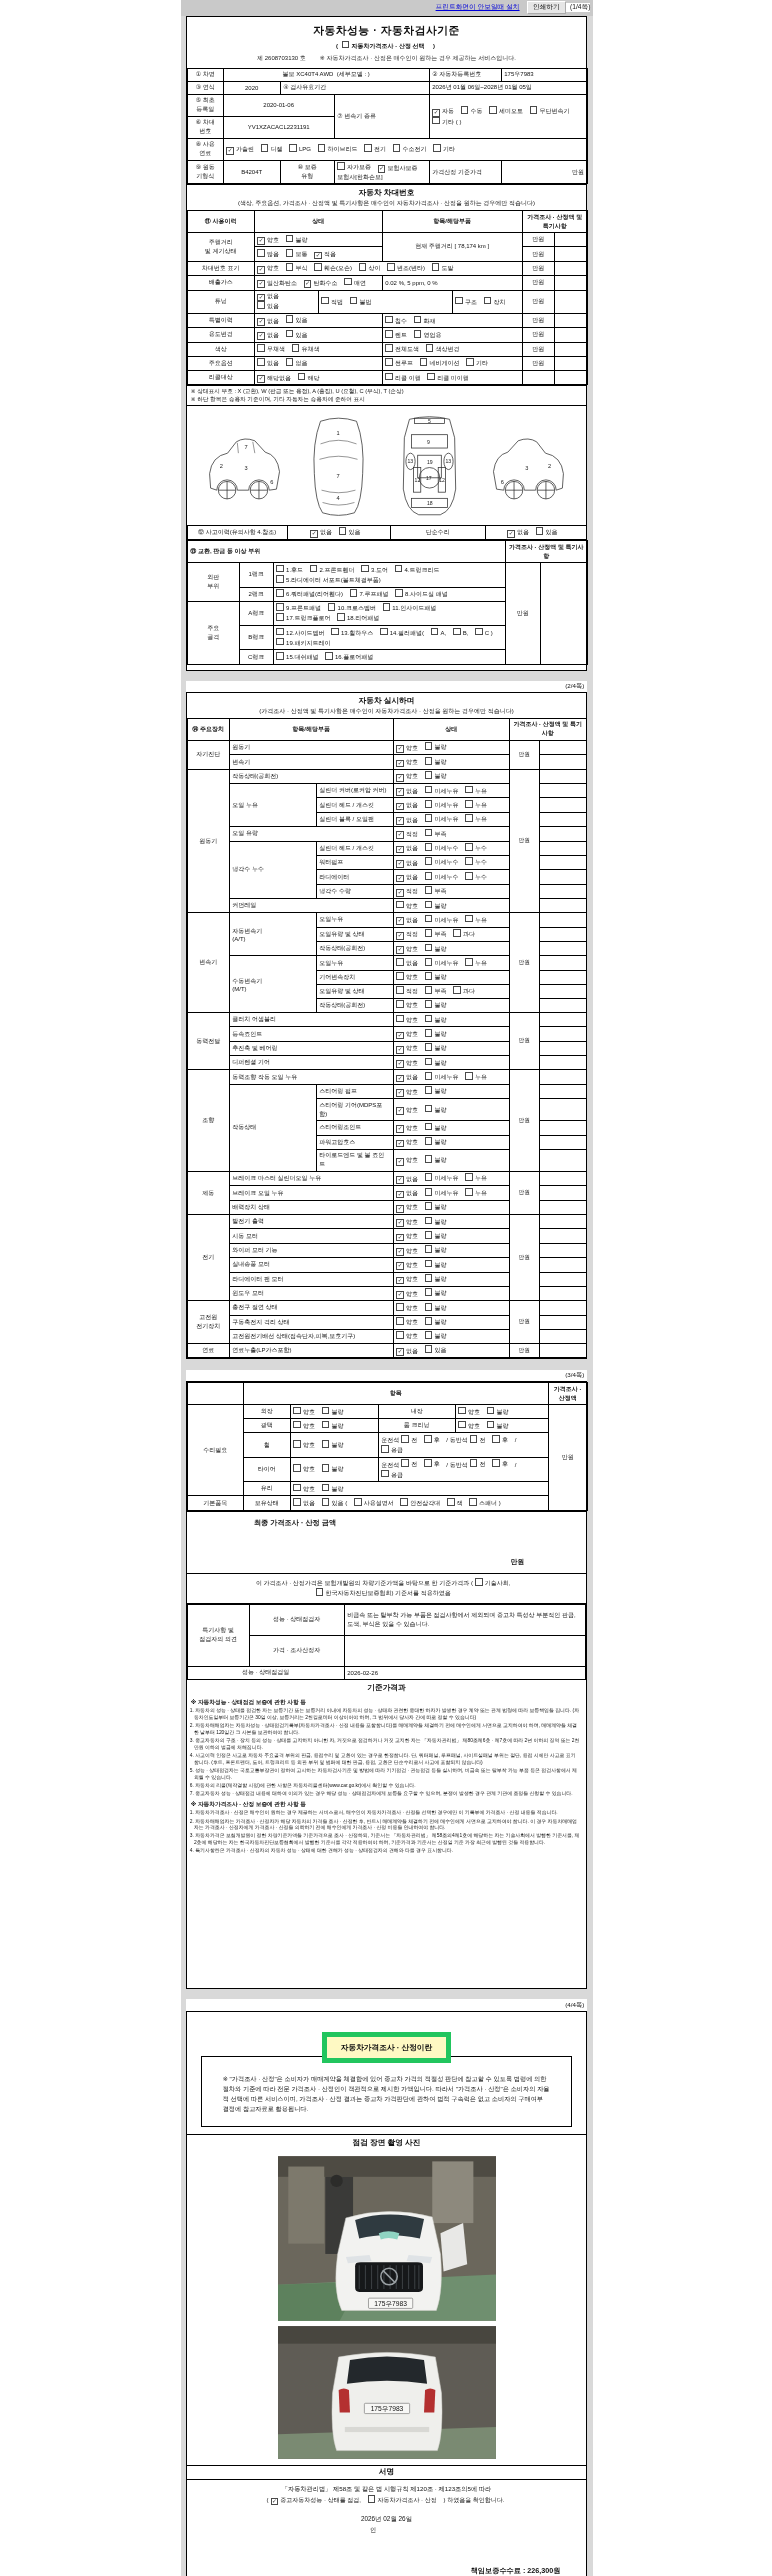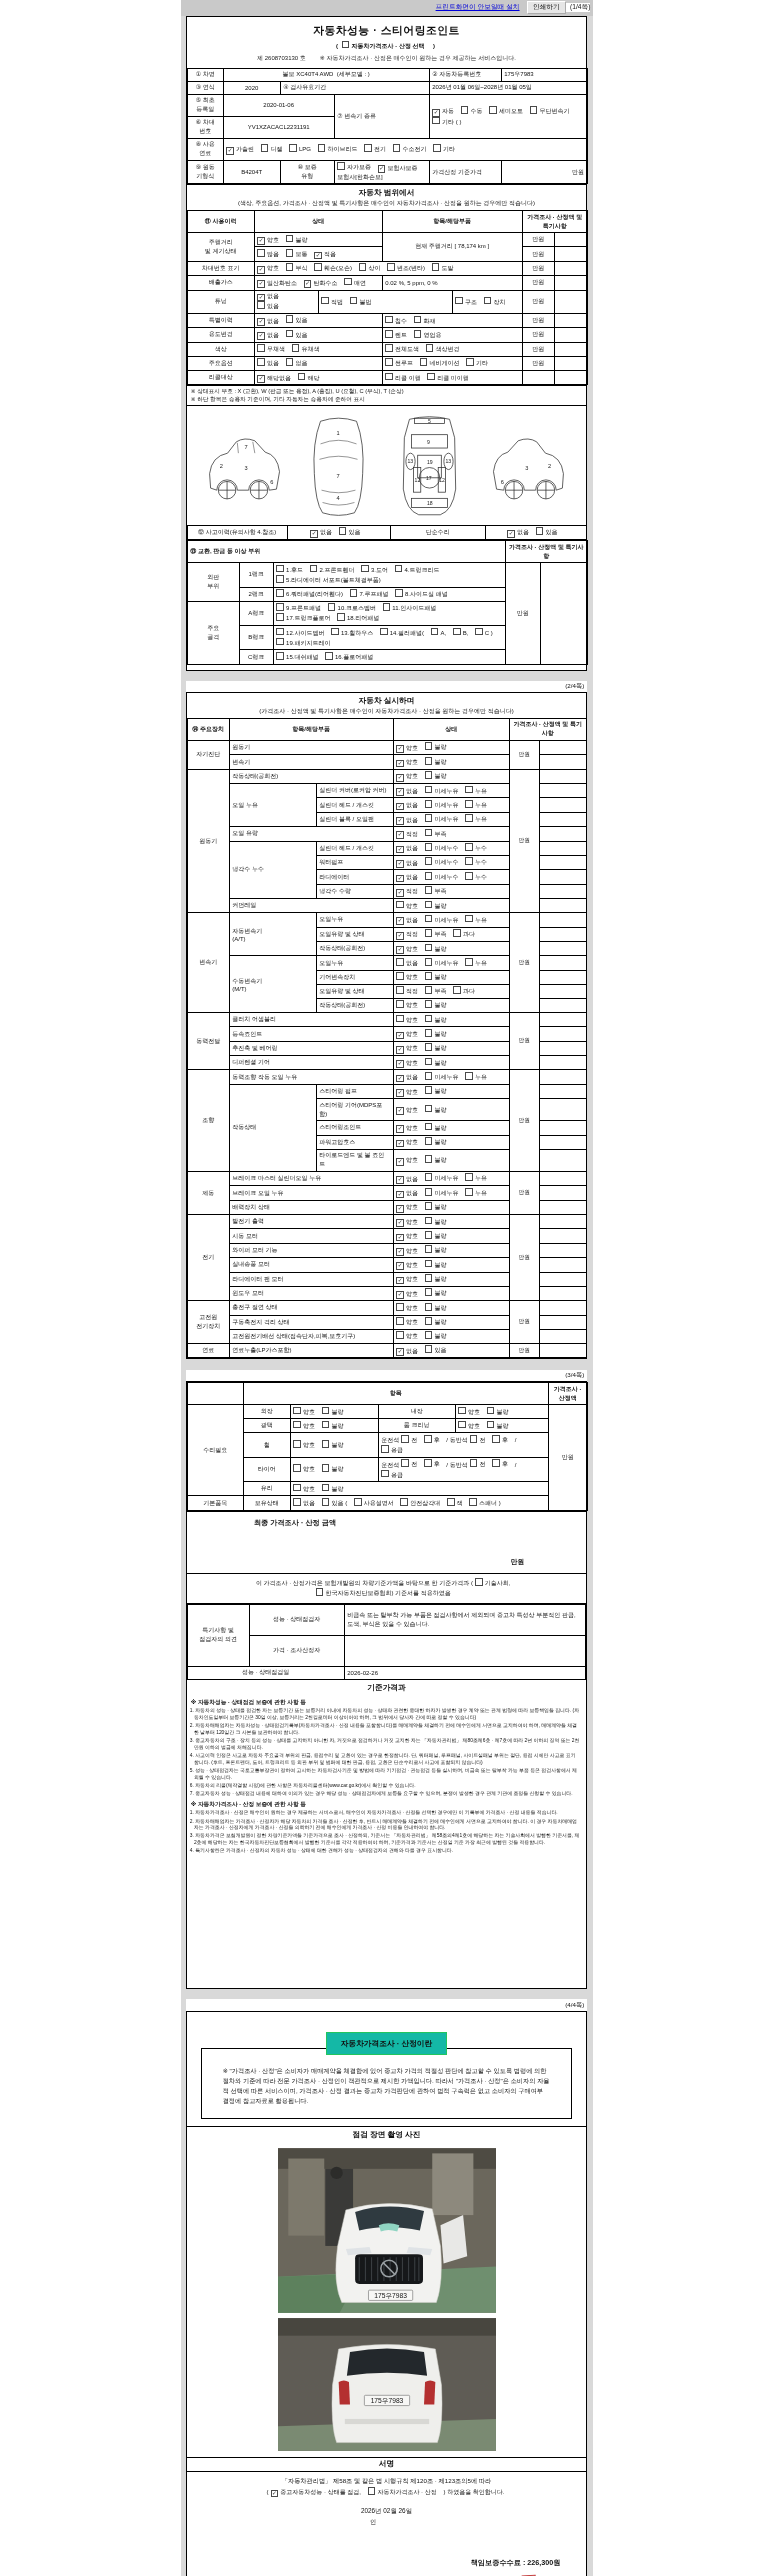--- a/index.html
+++ b/index.html
@@ -50,21 +50,21 @@
 
   <div class="topbar">
     <span class="sp"></span>
     <a class="inst" href="#">프린트화면이 안보일때 설치</a>
     <button class="btn">인쇄하기</button>
     <span class="pgno">(1/4쪽)</span>
   </div>
 
   <div class="pagewrap">
       <div class="page" style="min-height:655px;">
-    <div class="doc-title">자동차성능 · 스티어링조인트</div>
+    <div class="doc-title">자동차성능 · 자동차검사기준</div>
     <div class="doc-sub"><span class="otx">(  </span><span class="opt"><span class="cb"></span><span class="ol">자동차가격조사 · 산정 선택</span></span><span class="otx">  )</span></div>
     <div class="doc-no">
       <span>제 2608703130 호</span>
       <span>※ 자동차가격조사 · 산정은 매수인이 원하는 경우 제공하는 서비스입니다.</span>
     </div>
 
     <table class="tb">
       <colgroup>
             <col style="width:36px">
             <col style="width:57px">
@@ -110,21 +110,21 @@
         <td class="c pre">⑩ 보증
 유형</td>
         <td><span class="opt"><span class="cb"></span><span class="ol">자가보증</span></span><span class="opt"><span class="cb on">✓</span><span class="ol">보험사보증</span></span><span class="otx">보험사[한화손보]</span></td>
         <td>가격산정 기준가격</td>
         <td style="text-align:right">만원</td>
       </tr>
     </tbody>
         </table>
 
     <div class="secband">
-      <div class="t">자동차 범위에서</div>
+      <div class="t">자동차 차대번호</div>
       <div class="s">(색상, 주요옵션, 가격조사 · 산정액 및 특기사항은 매수인이 자동차가격조사 · 산정을 원하는 경우에만 적습니다)</div>
     </div>
     <table class="tb">
       <colgroup>
             <col style="width:67px">
             <col style="width:64px">
             <col style="width:64px">
             <col style="width:70px">
             <col style="width:70px">
             <col style="width:32px">
@@ -723,21 +723,21 @@
         </div>
     </div>
   </div>
 
   <div class="gap"></div>
 
   <div class="pagewrap">
     <div class="pglabel">(4/4쪽)</div>
     <div class="page" style="min-height:587px;">
       <div style="text-align:center;margin-top:13.4px;">
-        <div style="display:inline-block;border:1px solid #22c55e;padding:5.2px 13.4px;font-size:7.7px;font-weight:bold;position:relative;top:7.2px;background:#14b8a6;">자동차가격조사 · 산정이란</div>
+        <div style="display:inline-block;border:5px solid #22c55e;padding:5.2px 13.4px;font-size:7.7px;font-weight:bold;position:relative;top:7.2px;background:#fef9c3;">자동차가격조사 · 산정이란</div>
       </div>
       <div style="border:1px solid #000;margin:0 14.4px;padding:17.5px 20.6px 12.4px;font-size:6.2px;line-height:9.8px;">※ "가격조사 · 산정"은 소비자가 매매계약을 체결함에 있어 중고차 가격의 적절성 판단에 참고할 수 있도록 법령에 의한 절차와 기준에 따라 전문 가격조사 · 산정인이 객관적으로 제시한 가액입니다. 따라서 "가격조사 · 산정"은 소비자의 자율적 선택에 따른 서비스이며, 가격조사 · 산정 결과는 중고차 가격판단에 관하여 법적 구속력은 없고 소비자의 구매여부 결정에 참고자료로 활용됩니다.</div>
 
       <div class="vtitle" style="margin-top:7.2px;">점검 장면 촬영 사진</div>
 
       <svg class="photo" width="218" height="165" viewBox="0 0 424 320">
         <rect width="424" height="320" fill="#6b675c"></rect>
         <rect x="0" y="0" width="424" height="40" fill="#4e4b43"></rect>
         <rect x="300" y="10" width="80" height="120" fill="#8d897d"></rect>
         <rect x="20" y="20" width="70" height="150" fill="#7d796c"></rect>

